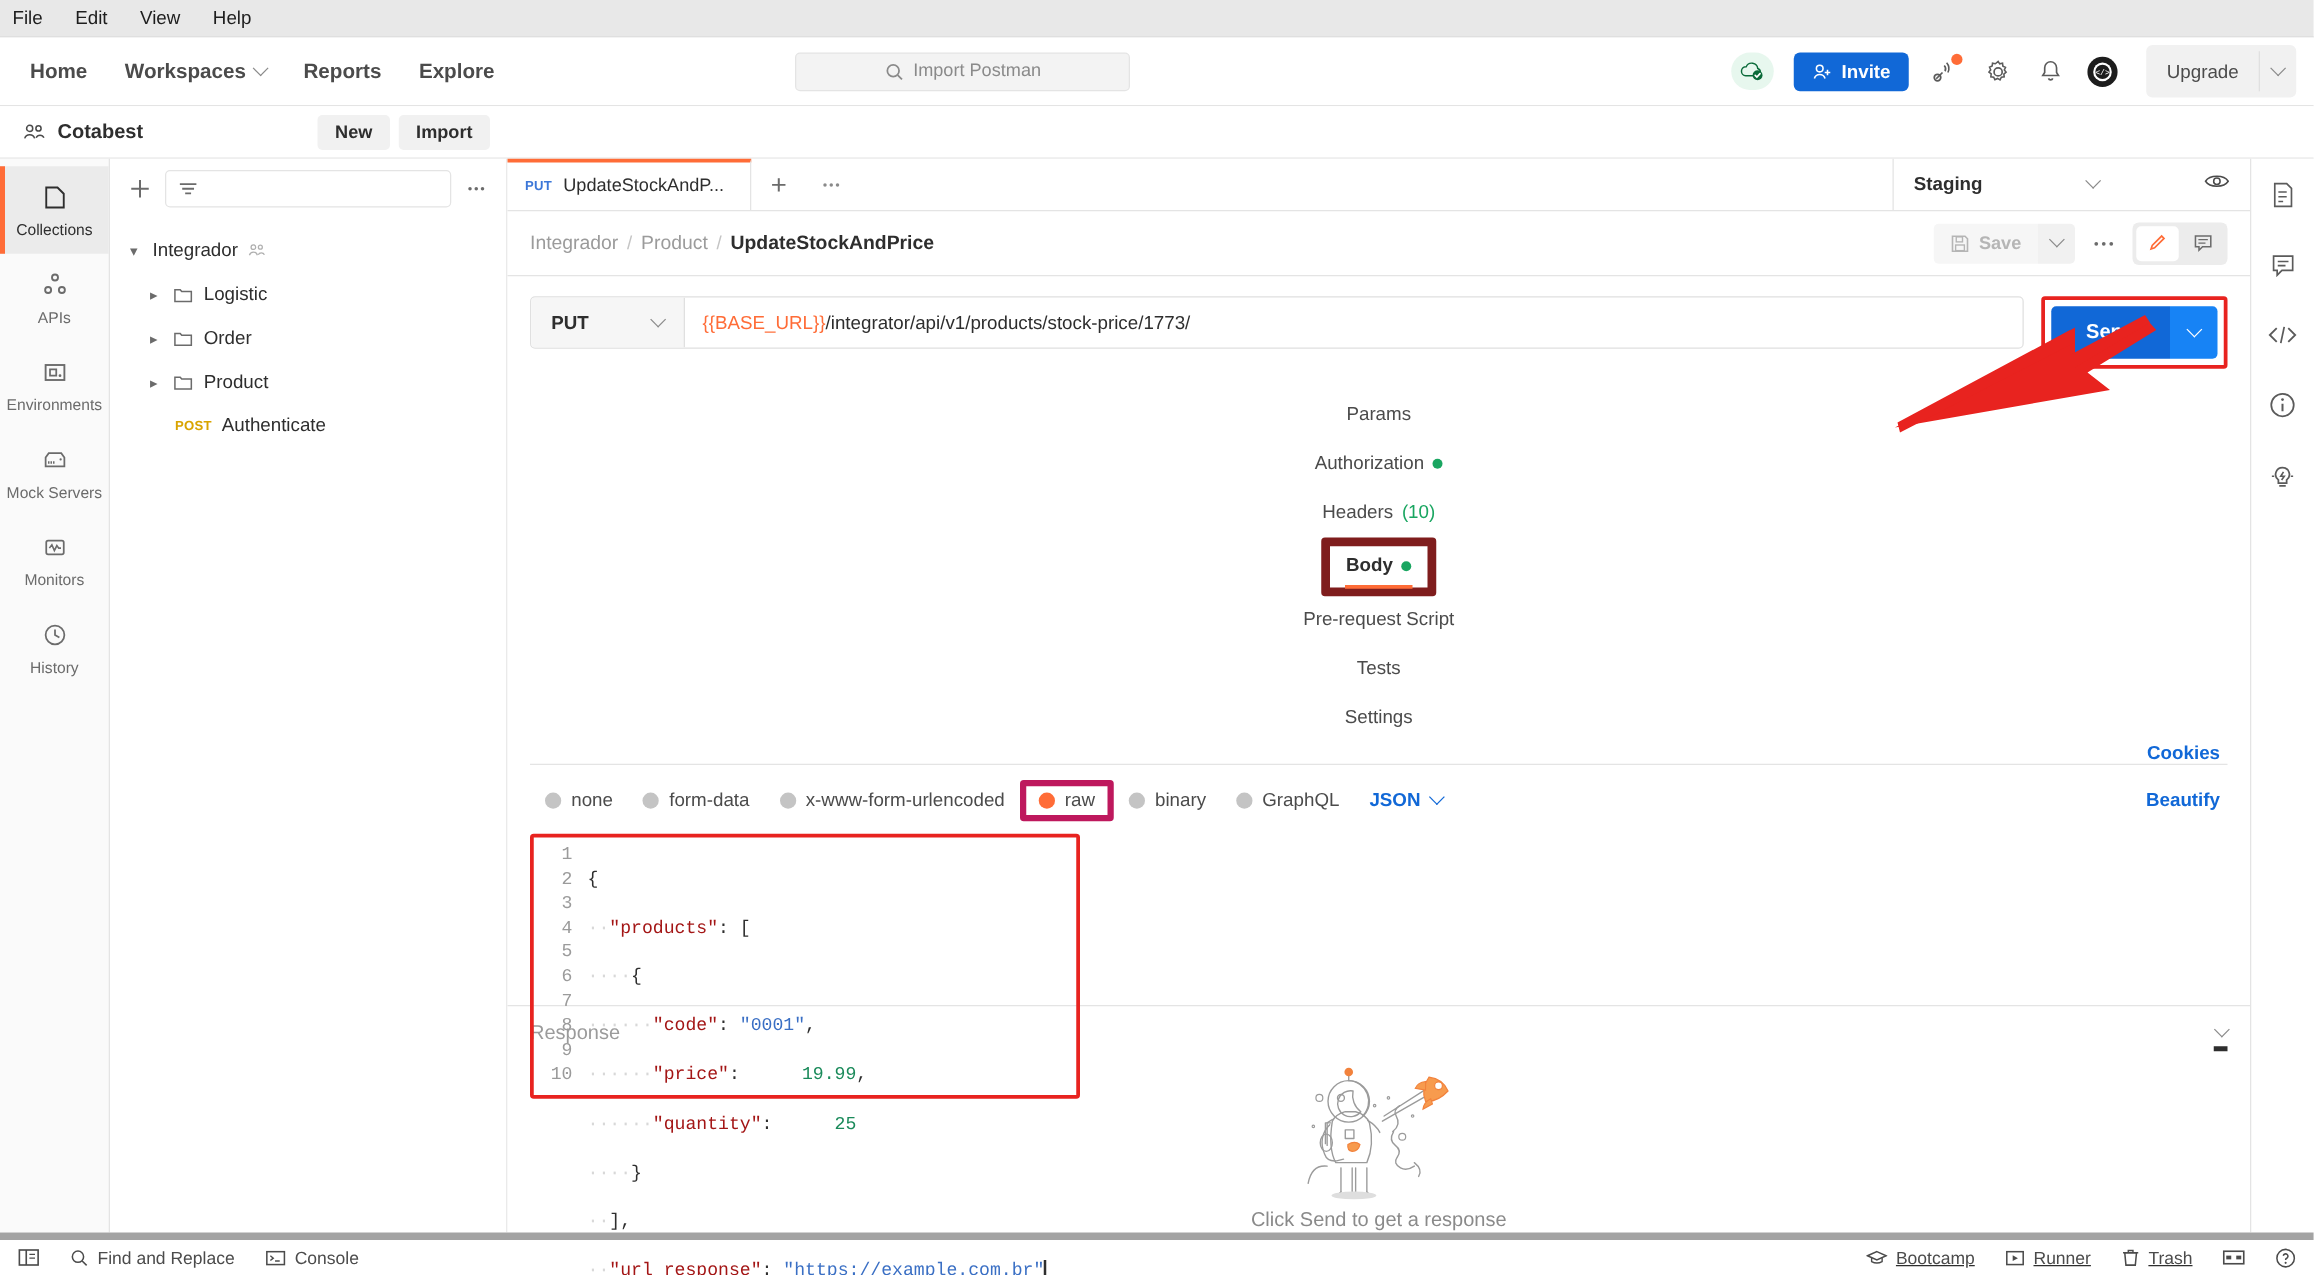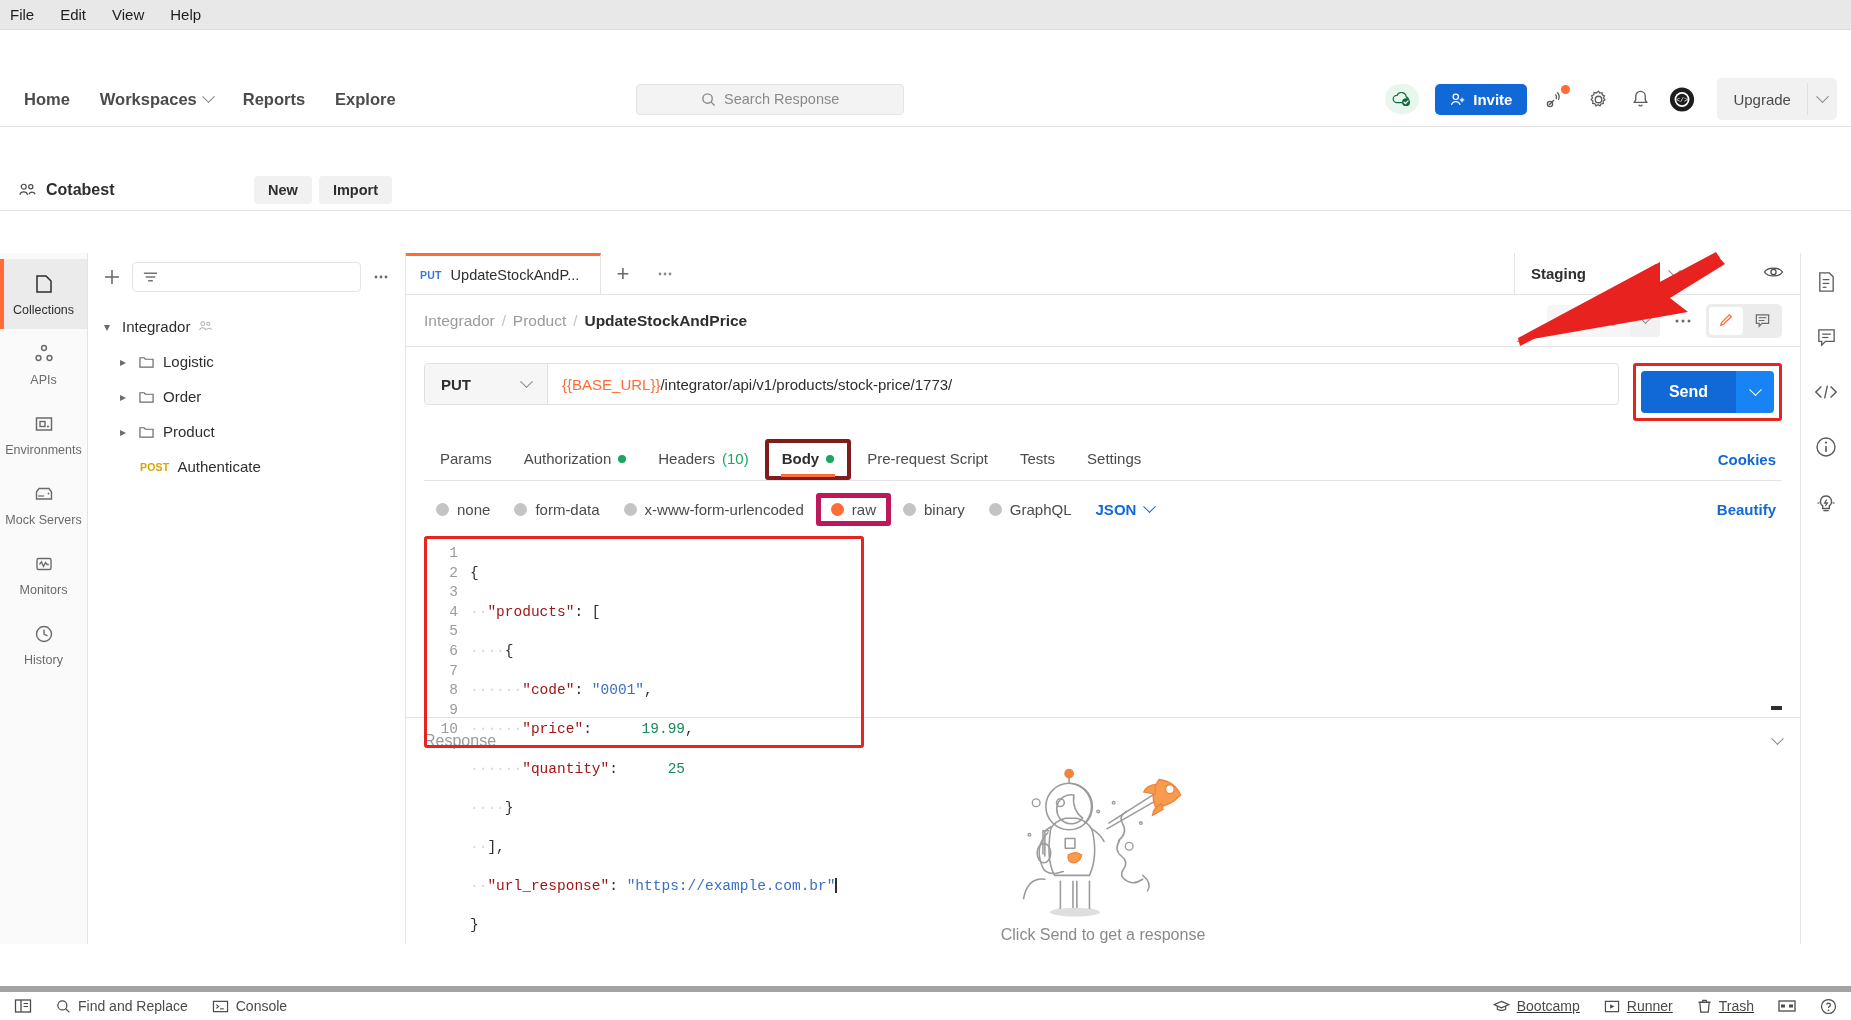--- a/index.html
+++ b/index.html
@@ -1,21 +1,21 @@
 <!DOCTYPE html>
 <html><head>
 <meta charset="utf-8">
 <style>
   * { box-sizing: border-box; margin: 0; padding: 0; }
   html, body {
     width: 1851px; height: 1020px;
     font-family: "Liberation Sans", sans-serif;
     background: #fff; color: #2e2e2e; overflow: hidden;
   }
-  .app { display: flex; flex-direction: column; width: 1851px; height: 1020px; gap: 42px; }
+  .app { display: flex; flex-direction: column; width: 1851px; height: 1020px; }
 
   
   .osbar {
     height: 30px; background: #e8e8e8; display: flex; align-items: center;
     padding-left: 10px; gap: 26px; flex: none;
     border-bottom: 1px solid #dcdcdc;
   }
   .osbar .mi { font-size: 15px; color: #1d1d1d; cursor: default; }
 
   
@@ -109,25 +109,25 @@
   .reqarea { padding: 16px 18px 0 18px; flex: none; }
   .urlrow { display: flex; align-items: stretch; gap: 14px; }
   .urlbox { flex: 1; display: flex; border: 1px solid #e0e0e0; border-radius: 4px; overflow: hidden; height: 42px; }
   .method-sel { width: 123px; background: #f6f6f6; display: flex; align-items: center; justify-content: space-between; padding: 0 16px; font-size: 15px; font-weight: bold; color: #2e2e2e; border-right: 1px solid #e0e0e0; cursor: pointer; }
   .url-input { flex: 1; display: flex; align-items: center; padding: 0 14px; font-size: 15px; color: #2e2e2e; overflow: hidden; white-space: nowrap; }
   .var { color: #ff6c37; }
   .sendwrap { position: relative; padding: 5px; border: 3px solid #e8231f; border-radius: 3px; display: flex; align-items: center; }
   .send-btn { background: #1168d7; color: #fff; border: none; height: 42px; padding: 0 28px; font-size: 16px; font-weight: bold; border-radius: 4px 0 0 4px; cursor: pointer; font-family: inherit; }
   .send-caret { background: #1783f5; width: 38px; height: 42px; border-radius: 0 4px 4px 0; display: flex; align-items: center; justify-content: center; cursor: pointer; }
 
-  .reqtabs { display: flex; align-items: center; gap: 0; margin-top: 18px; border-bottom: 1px solid #e4e4e4; padding-bottom: 0; position: relative; }
+  .reqtabs { display: flex; align-items: center; gap: 0; margin-top: 18px; border-bottom: 1px solid #e4e4e4; padding-bottom: 0; position: relative; flex-direction: column; }
   .rq { font-size: 15px; color: #4b4b4b; padding: 10px 16px 12px 16px; display: flex; align-items: center; gap: 7px; cursor: pointer; position: relative; }
   .rq.sel { color: #2e2e2e; font-weight: bold; }
   .rq.sel::after { content: ""; position: absolute; left: 12px; right: 12px; bottom: -1px; height: 3px; background: #ff6c37; }
-  .rq.boxed { border: 4px solid #7f1d1d; border-radius: 3px; padding: 7px 13px 9px 13px; }
+  .rq.boxed { border: 7px solid #7f1d1d; border-radius: 3px; padding: 7px 13px 9px 13px; }
   .gdot { width: 8px; height: 8px; border-radius: 50%; background: #1aa661; display: inline-block; }
   .count { color: #1aa661; }
   .cookies { margin-left: auto; color: #1168d7; font-size: 15px; font-weight: bold; cursor: pointer; padding-right: 6px; }
 
   .bodytypes { display: flex; align-items: center; gap: 0; padding: 12px 0 10px 0; }
   .bt { display: flex; align-items: center; gap: 8px; font-size: 15px; color: #4b4b4b; padding: 4px 12px; cursor: pointer; }
   .radio { width: 13px; height: 13px; border-radius: 50%; background: #c4c4c4; flex: none; }
   .radio.on { background: #ff6c37; }
   .bt.boxed { border: 5px solid #be185d; border-radius: 3px; padding: 3px 10px; }
   .jsonsel { display: flex; align-items: center; gap: 9px; color: #1168d7; font-size: 15px; font-weight: bold; margin-left: 12px; cursor: pointer; }
@@ -197,21 +197,21 @@
       <span class="nav-item">
           <span>Explore</span>
         </span>
     </div>
 
     <div class="searchbox">
       <svg width="15" height="15" viewBox="0 0 16 16">
           <circle cx="7" cy="7" r="5" fill="none" stroke="#8a8a8a" stroke-width="1.5"></circle>
           <line x1="10.8" y1="10.8" x2="14.5" y2="14.5" stroke="#8a8a8a" stroke-width="1.5"></line>
         </svg>
-      <span>Search Response</span>
+      <span>Import Postman</span>
     </div>
 
     <div class="nav-right">
       <div class="cloud-ok">
         <svg width="22" height="18" viewBox="0 0 24 20">
           <path d="M6 14 a4 4 0 0 1 0.4 -8 a5.4 5.4 0 0 1 10.3 1.6 a3.3 3.3 0 0 1 -0.6 6.4 z" fill="none" stroke="#0b6b3a" stroke-width="1.3"></path>
           <circle cx="16.5" cy="13.5" r="4.4" fill="#0b6b3a"></circle>
           <path d="M14.4 13.6 l1.5 1.5 l2.8 -3" fill="none" stroke="#fff" stroke-width="1.5" stroke-linecap="round"></path>
         </svg>
       </div>

